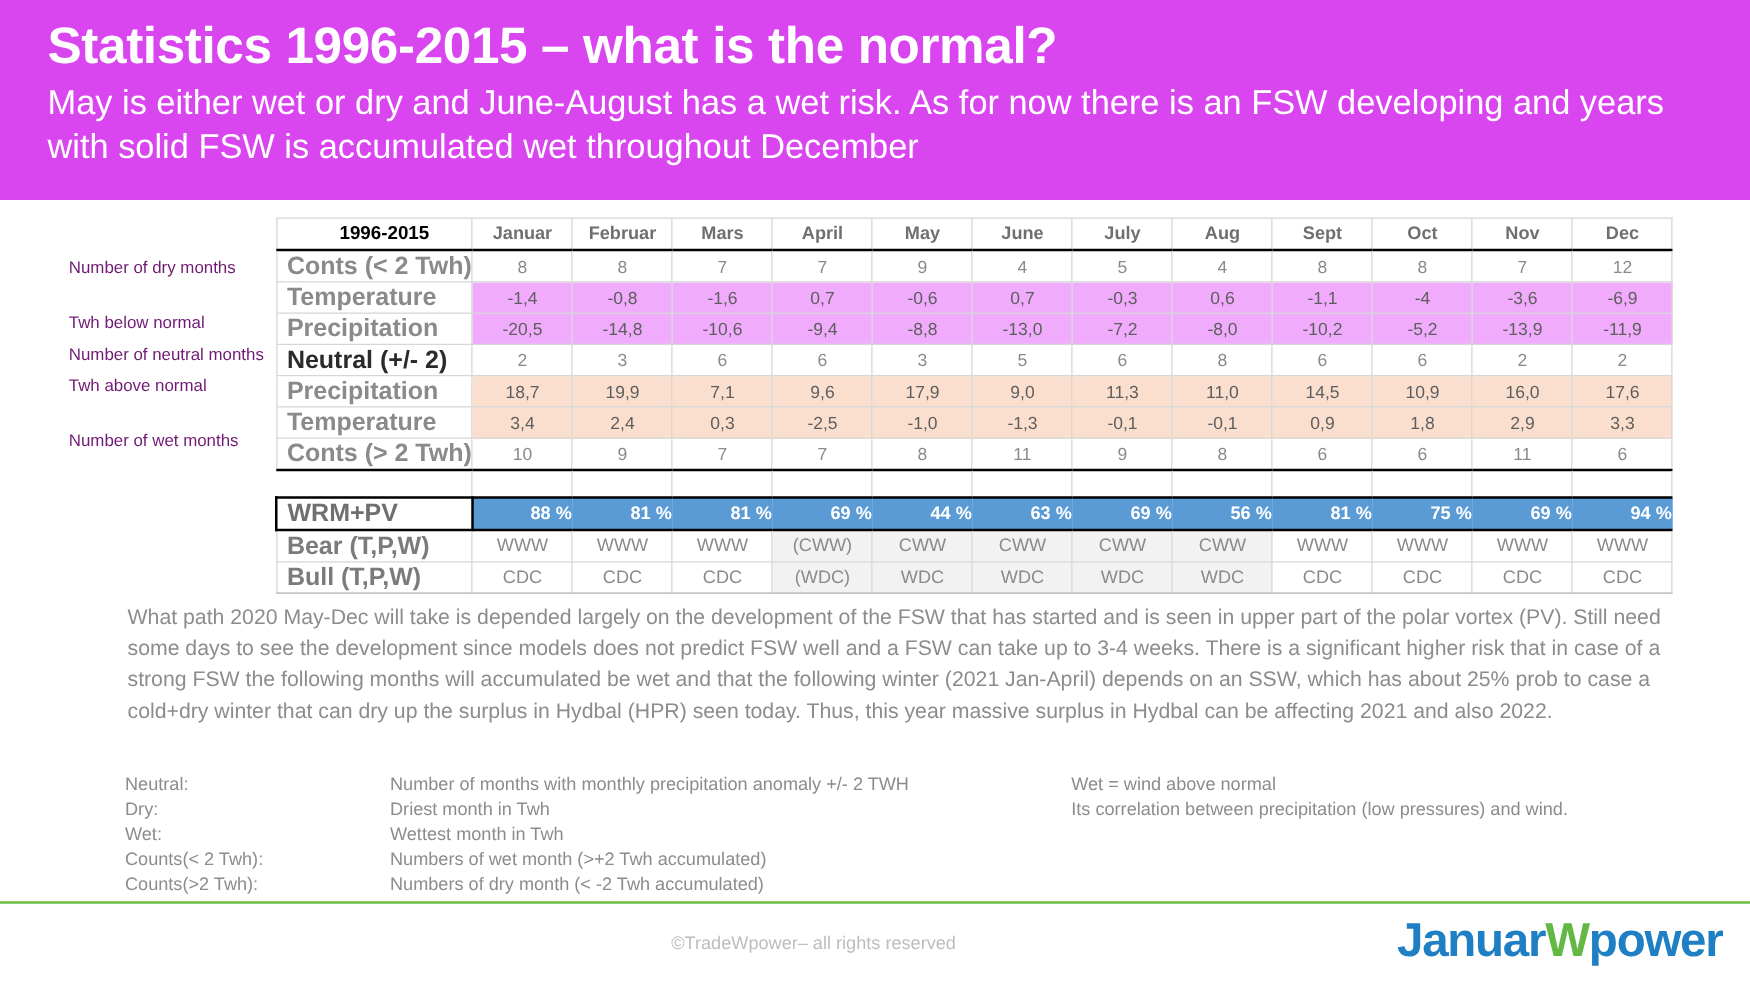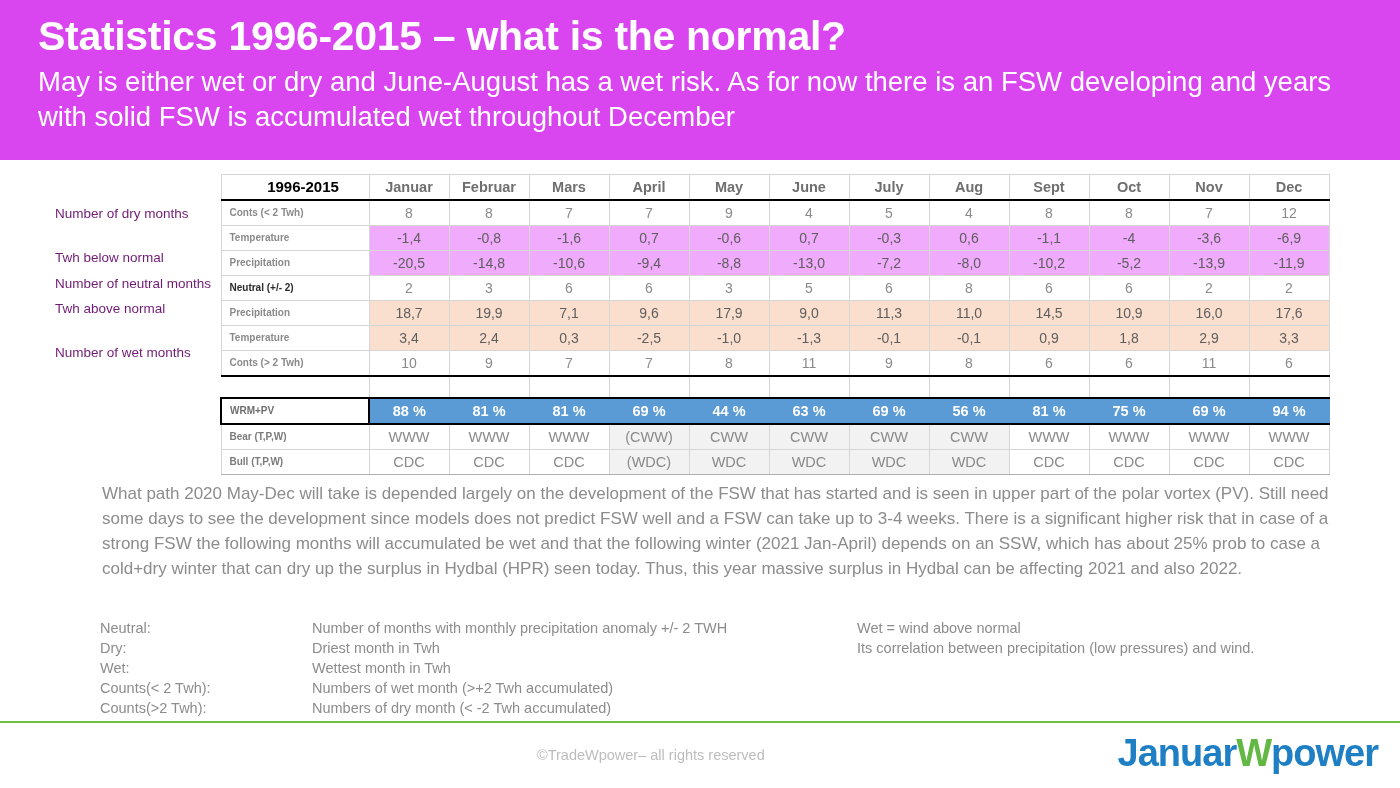--- a/index.html
+++ b/index.html
@@ -63,41 +63,41 @@
     color: #8a8a8a;
     font-weight: 400;
     white-space: nowrap;
   }
   .stat-table td.lbl, .stat-table th.lbl {
     width: 148px;
     text-align: left;
     padding-left: 8px;
     font-weight: 700;
     color: #8a8a8a;
-    font-size: 10px;
+    font-size: 20px;
   }
   .stat-table td.mon, .stat-table th.mon { width: 80px; }
 
   
   .hdr th { font-weight: 700; color: #6f6f6f; font-size: 14.5px; border-bottom: 2px solid #000; background: #fff; }
   .hdr th.lbl { color: #000; text-align: center; padding-left: 16px; font-size: 15px; }
 
   
   .green td.mon { background: #f0abfc; color: #5e5e5e; }
   .green td.lbl { background: #fff; }
   .peach td.mon { background: #fbdfce; color: #5e5e5e; }
   .peach td.lbl { background: #fff; }
   .rule-bot td { border-bottom: 2px solid #000; }
 
   tr.spacer td { height: 22px; border-color: #d6d6d6; background:#fff; }
   tr.spacer td.lbl { border-left: none; border-right: none; border-bottom: none; border-top:none;}
 
   tr.wrm td.mon {
     background: #5b9bd5; color: #ffffff; font-weight: 700; font-size: 14.5px;
-    border-top: 2px solid #000; border-bottom: 2px solid #000; border-left-color:#5b9bd5; border-right-color:#5b9bd5;
+    border-top: 2px solid #000; border-bottom: 2px solid #000; border-left-color:#5b9bd5; border-right-color:#5b9bd5;text-align:right;
   }
   tr.wrm td.lbl {
     background: #fff; color: #6f6f6f; font-weight: 700;
     border: 2px solid #000;
   }
   tr.bear td.mon, tr.bull td.mon { color: #8a8a8a; font-size: 14.5px; }
   tr.bear td.lbl, tr.bull td.lbl { color: #7b7b7b; }
   td.shaded { background: #f2f2f2 !important; }
   tr.bull td { border-bottom: 1px solid #b0b0b0; }
 

